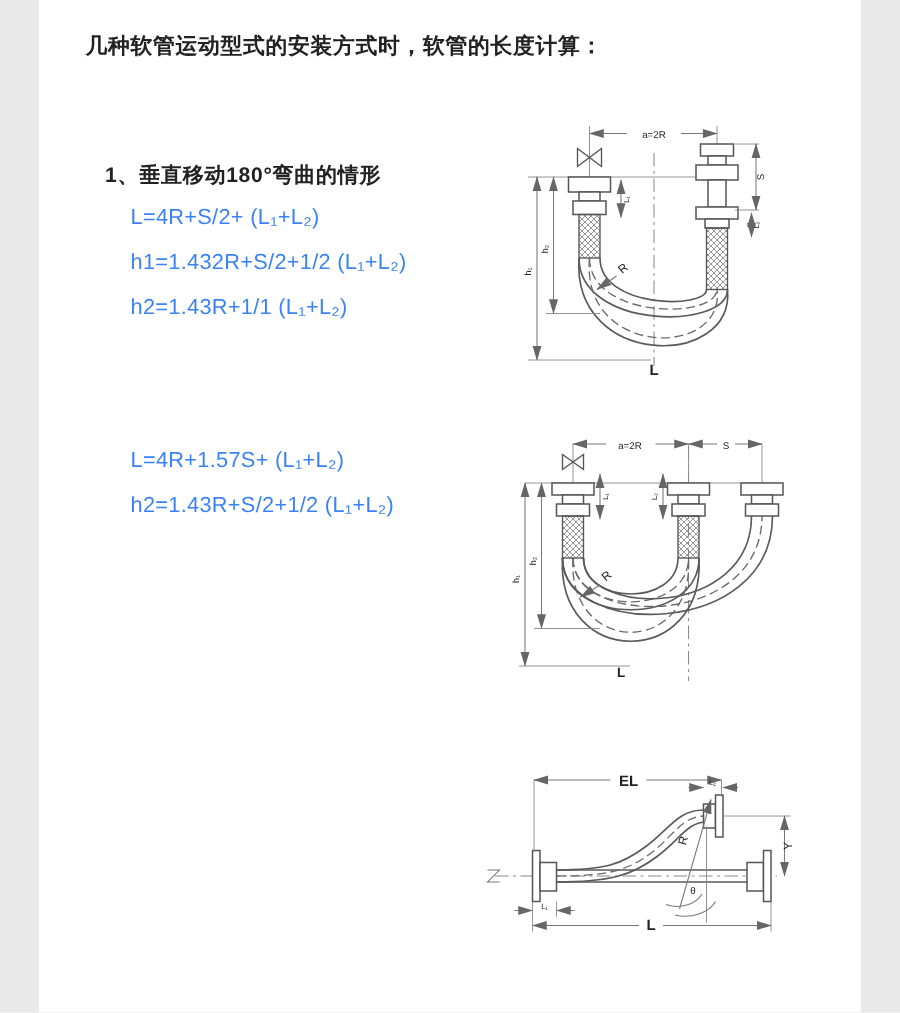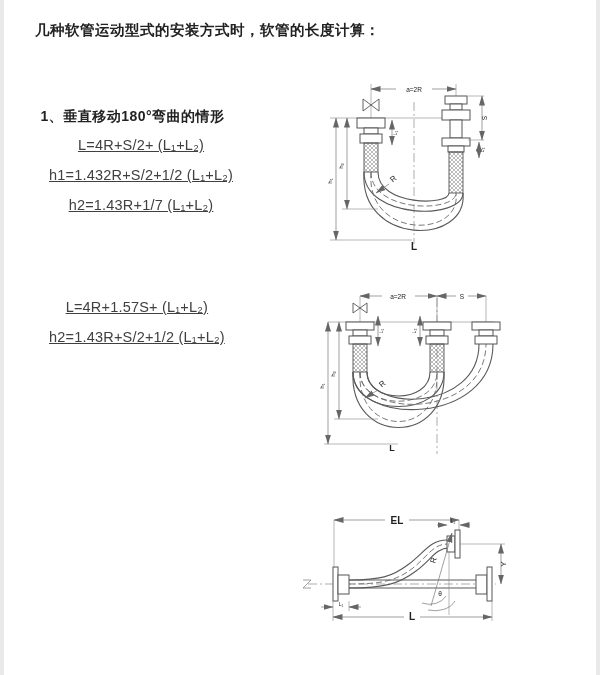--- a/index.html
+++ b/index.html
@@ -1,27 +1,27 @@
 <!DOCTYPE html>
 <html><head>
 <meta charset="utf-8">
 <style>
   html,body{margin:0;padding:0;background:#e9e9e9;}
   .page{
-    position:relative;width:592px;height:675px;background:#ffffff;
+    position:relative;width:548px;height:675px;background:#ffffff;
     font-family:"Liberation Sans","DejaVu Sans",sans-serif;color:#2a2a2a;
     overflow:hidden;margin:0 auto;
   }
   .title{
     position:absolute;left:31px;top:21px;font-size:14.5px;font-weight:700;
     letter-spacing:0.5px;color:#222;
   }
-  .sec{position:absolute;left:28px;text-align:center;}
+  .sec{position:absolute;left:44px;}
   .heading{font-size:14px;font-weight:700;letter-spacing:0.5px;color:#222;margin:0 0 11px 0;}
-  .formula{font-size:14.5px;font-weight:400;letter-spacing:0.2px;color:#404040;margin:0 0 12px 17px;height:18px;text-decoration:underline;}
+  .formula{font-size:14.5px;font-weight:400;letter-spacing:0.2px;color:#3b82f6;margin:0 0 12px 17px;height:18px;}
   #sec1{top:108px;}
   #sec2{top:299px;}
   #sec3{top:517px;}
   svg{position:absolute;overflow:visible;}
   #dia1{left:312px;top:76px;}
   #dia2{left:312px;top:286px;}
   #dia3{left:296px;top:503px;}
   .obj{stroke:#555;stroke-width:1;fill:#fff;}
   .hose{stroke:#5a5a5a;stroke-width:1.1;fill:none;}
   .hosed{stroke:#6a6a6a;stroke-width:0.9;fill:none;stroke-dasharray:6 3;}
@@ -35,21 +35,21 @@
 <body>
 
 <div class="page">
 
   <div class="title">几种软管运动型式的安装方式时，软管的长度计算：</div>
 
   <div class="sec" id="sec1">
     <div class="heading">1、垂直移动180°弯曲的情形</div>
     <div class="formula">L=4R+S/2+ (L₁+L₂)</div>
     <div class="formula">h1=1.432R+S/2+1/2 (L₁+L₂)</div>
-    <div class="formula">h2=1.43R+1/7 (L₁+L₂)</div>
+    <div class="formula">h2=1.43R+1/1 (L₁+L₂)</div>
   </div>
 
   <div class="sec" id="sec2">
     <div class="formula">L=4R+1.57S+ (L₁+L₂)</div>
     <div class="formula">h2=1.43R+S/2+1/2 (L₁+L₂)</div>
   </div>
 
 
   <svg id="dia1" width="240" height="178" viewBox="0 0 240 178">
     <defs>

